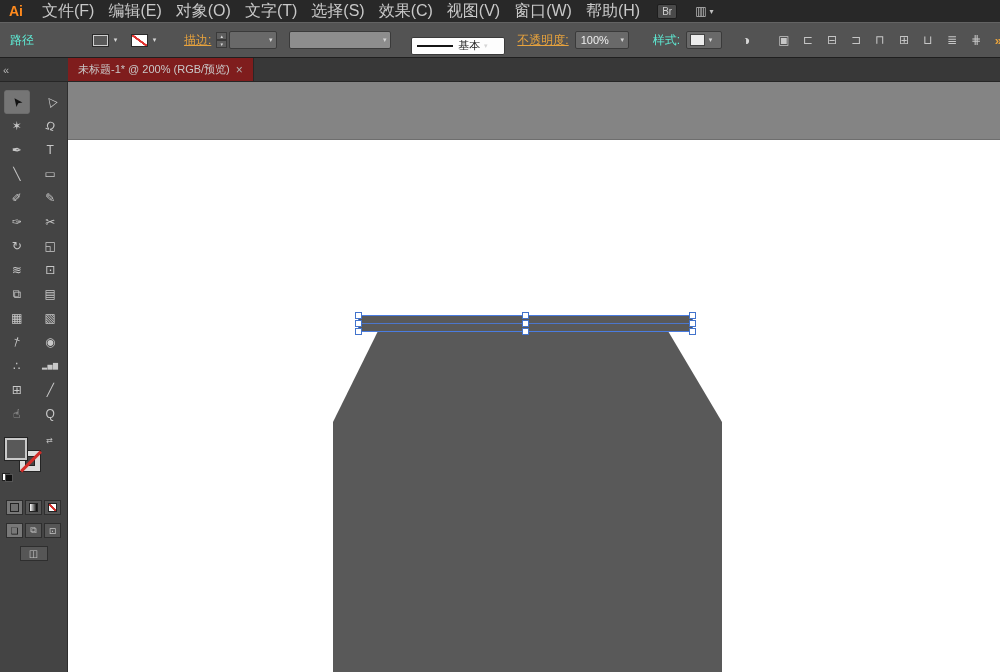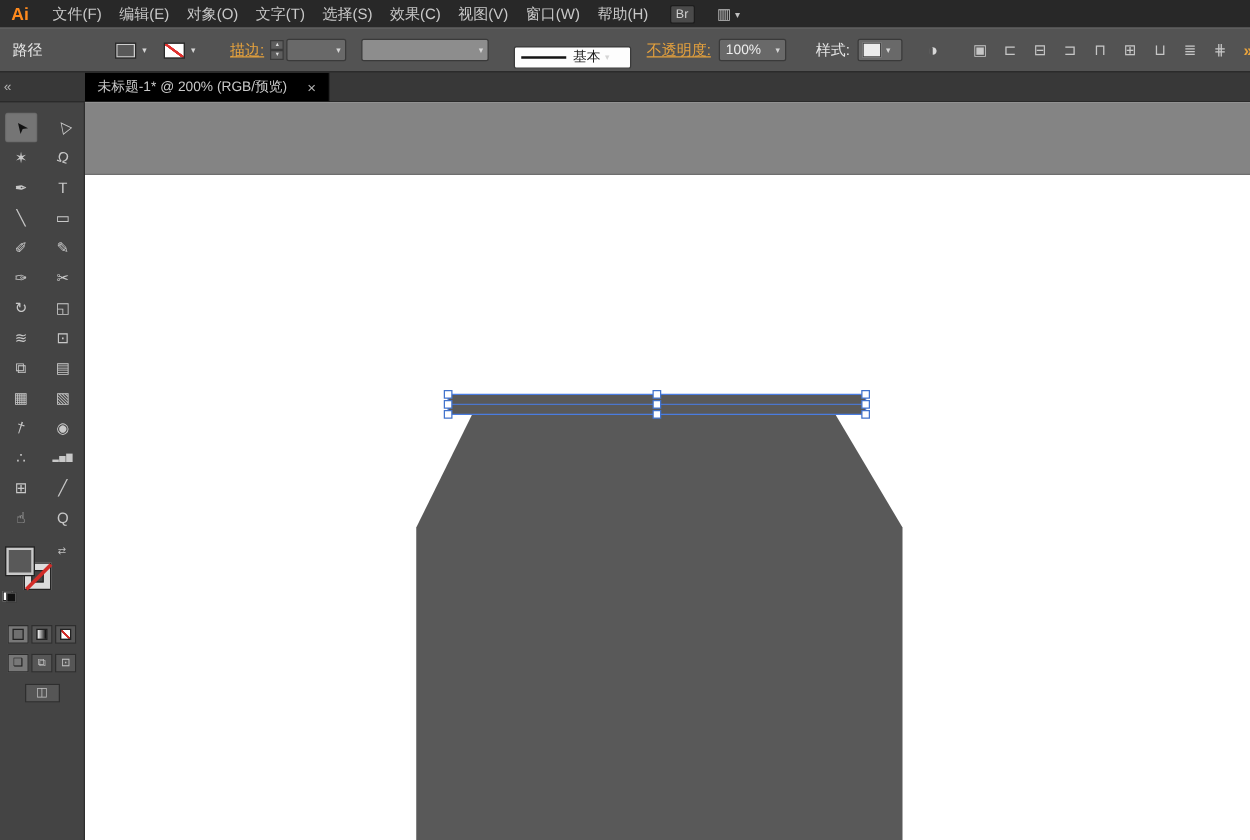--- a/index.html
+++ b/index.html
@@ -3,29 +3,29 @@
 <meta charset="utf-8">
 <style>
   * { margin:0; padding:0; box-sizing:border-box; }
   html,body { width:1000px; height:672px; overflow:hidden; background:#333; }
   body { font-family:"Liberation Sans","DejaVu Sans",sans-serif; font-size:12px; -webkit-font-smoothing:antialiased; }
   .app { position:relative; width:1000px; height:624px; background:#3a3a3a; }
 
   
   .menubar { height:22px; background:#282828; display:flex; align-items:center; color:#c8c8c8; }
   .logo { color:#ff8a1d; font-weight:bold; font-size:14px; padding:0 12px 0 9px; }
-  .menu-item { padding:0 7px; height:22px; line-height:22px; font-size:12px; white-space:nowrap; cursor:default; }
+  .menu-item { padding:0 7px; height:22px; line-height:22px; font-size:16px; white-space:nowrap; cursor:default; }
   .bridge-btn { margin-left:10px; background:#4a4a4a; border:1px solid #1d1d1d; border-radius:2px; font-size:10px; color:#cfcfcf; padding:1px 4px; }
   .workspace-btn { margin-left:18px; display:flex; align-items:center; gap:3px; }
   .ws-glyph { font-size:12px; color:#c0c0c0; }
   .ws-arrow { font-size:8px; color:#c0c0c0; }
 
   
   .controlbar { position:relative; height:36px; background:#535353; border-top:1px solid #636363; border-bottom:1px solid #1f1f1f; display:flex; align-items:center; padding-left:10px; }
-  .cb-label { font-size:12px; color:#e5e5e5; white-space:nowrap; }
+  .cb-label { font-size:12px; color:#5eead4; white-space:nowrap; }
   .cb-label.link { color:#e8a33d; text-decoration:underline; cursor:pointer;text-align:right; }
   .cb-arrow { width:11px; text-align:center; font-size:7px; color:#d5d5d5; flex:none; }
   .swatch-combo { display:flex; align-items:center; gap:1px; }
   .mini-swatch { width:17px; height:13px; border:1px solid #2a2a2a; flex:none; }
   .fill-mini { background:#595959; box-shadow:inset 0 0 0 1px #cfcfcf; }
   .none-mini { background:linear-gradient(to top right,#fff 43%,#e0312f 45%,#e0312f 55%,#fff 57%); }
   .stepper { display:flex; flex-direction:column; margin-left:5px; }
   .st-up,.st-dn { font-size:5px; line-height:7px; width:11px; height:8px; text-align:center; color:#ddd; background:#5e5e5e; border:1px solid #3a3a3a; }
   .field { height:18px; background:#696969; border:1px solid #3a3a3a; border-radius:2px; display:flex; align-items:center; color:#eee; font-size:11px; }
   .field-val { flex:1; padding-left:5px; white-space:nowrap; }
@@ -39,21 +39,21 @@
   .style-mini { width:15px; height:12px; background:#ececec; border:1px solid #444; margin-left:3px; }
   .recolor { margin-left:20px; font-size:14px; color:#d8d8d8; }
   .right-icons { display:flex; gap:9px; margin-left:26px; }
   .ri { width:15px; text-align:center; font-size:12px; color:#c6c6c6; }
   .panel-collapse { margin-left:auto; margin-right:-2px; color:#e8a33d; font-size:13px; font-weight:bold; }
 
   
   .tabrow { height:24px; background:#383838; border-bottom:1px solid #262626; display:flex; align-items:stretch; }
   .tabrow-left { width:68px; flex:none; display:flex; align-items:center; padding-left:3px; }
   .collapse { color:#b5b5b5; font-size:11px; }
-  .doc-tab { display:flex; align-items:center; gap:16px; background:#000000; border-right:1px solid #282828; padding:0 10px; color:#c9c9c9; font-size:11px; white-space:nowrap; }
+  .doc-tab { display:flex; align-items:center; gap:6px; background:#7f1d1d; border-right:1px solid #282828; padding:0 10px; color:#c9c9c9; font-size:11px; white-space:nowrap; }
   .tab-close { color:#b0b0b0; font-size:12px; }
 
   
   .main { display:flex; height:590px; }
 
   
   .tools { width:68px; flex:none; background:#444; border-right:1px solid #2e2e2e; }
   .tool-grid { display:grid; grid-template-columns:1fr 1fr; justify-items:center; padding-top:8px; }
   .tool { width:26px; height:24px; display:flex; align-items:center; justify-content:center; }
   .tg { font-size:12px; color:#c8c8c8; display:inline-block; }

